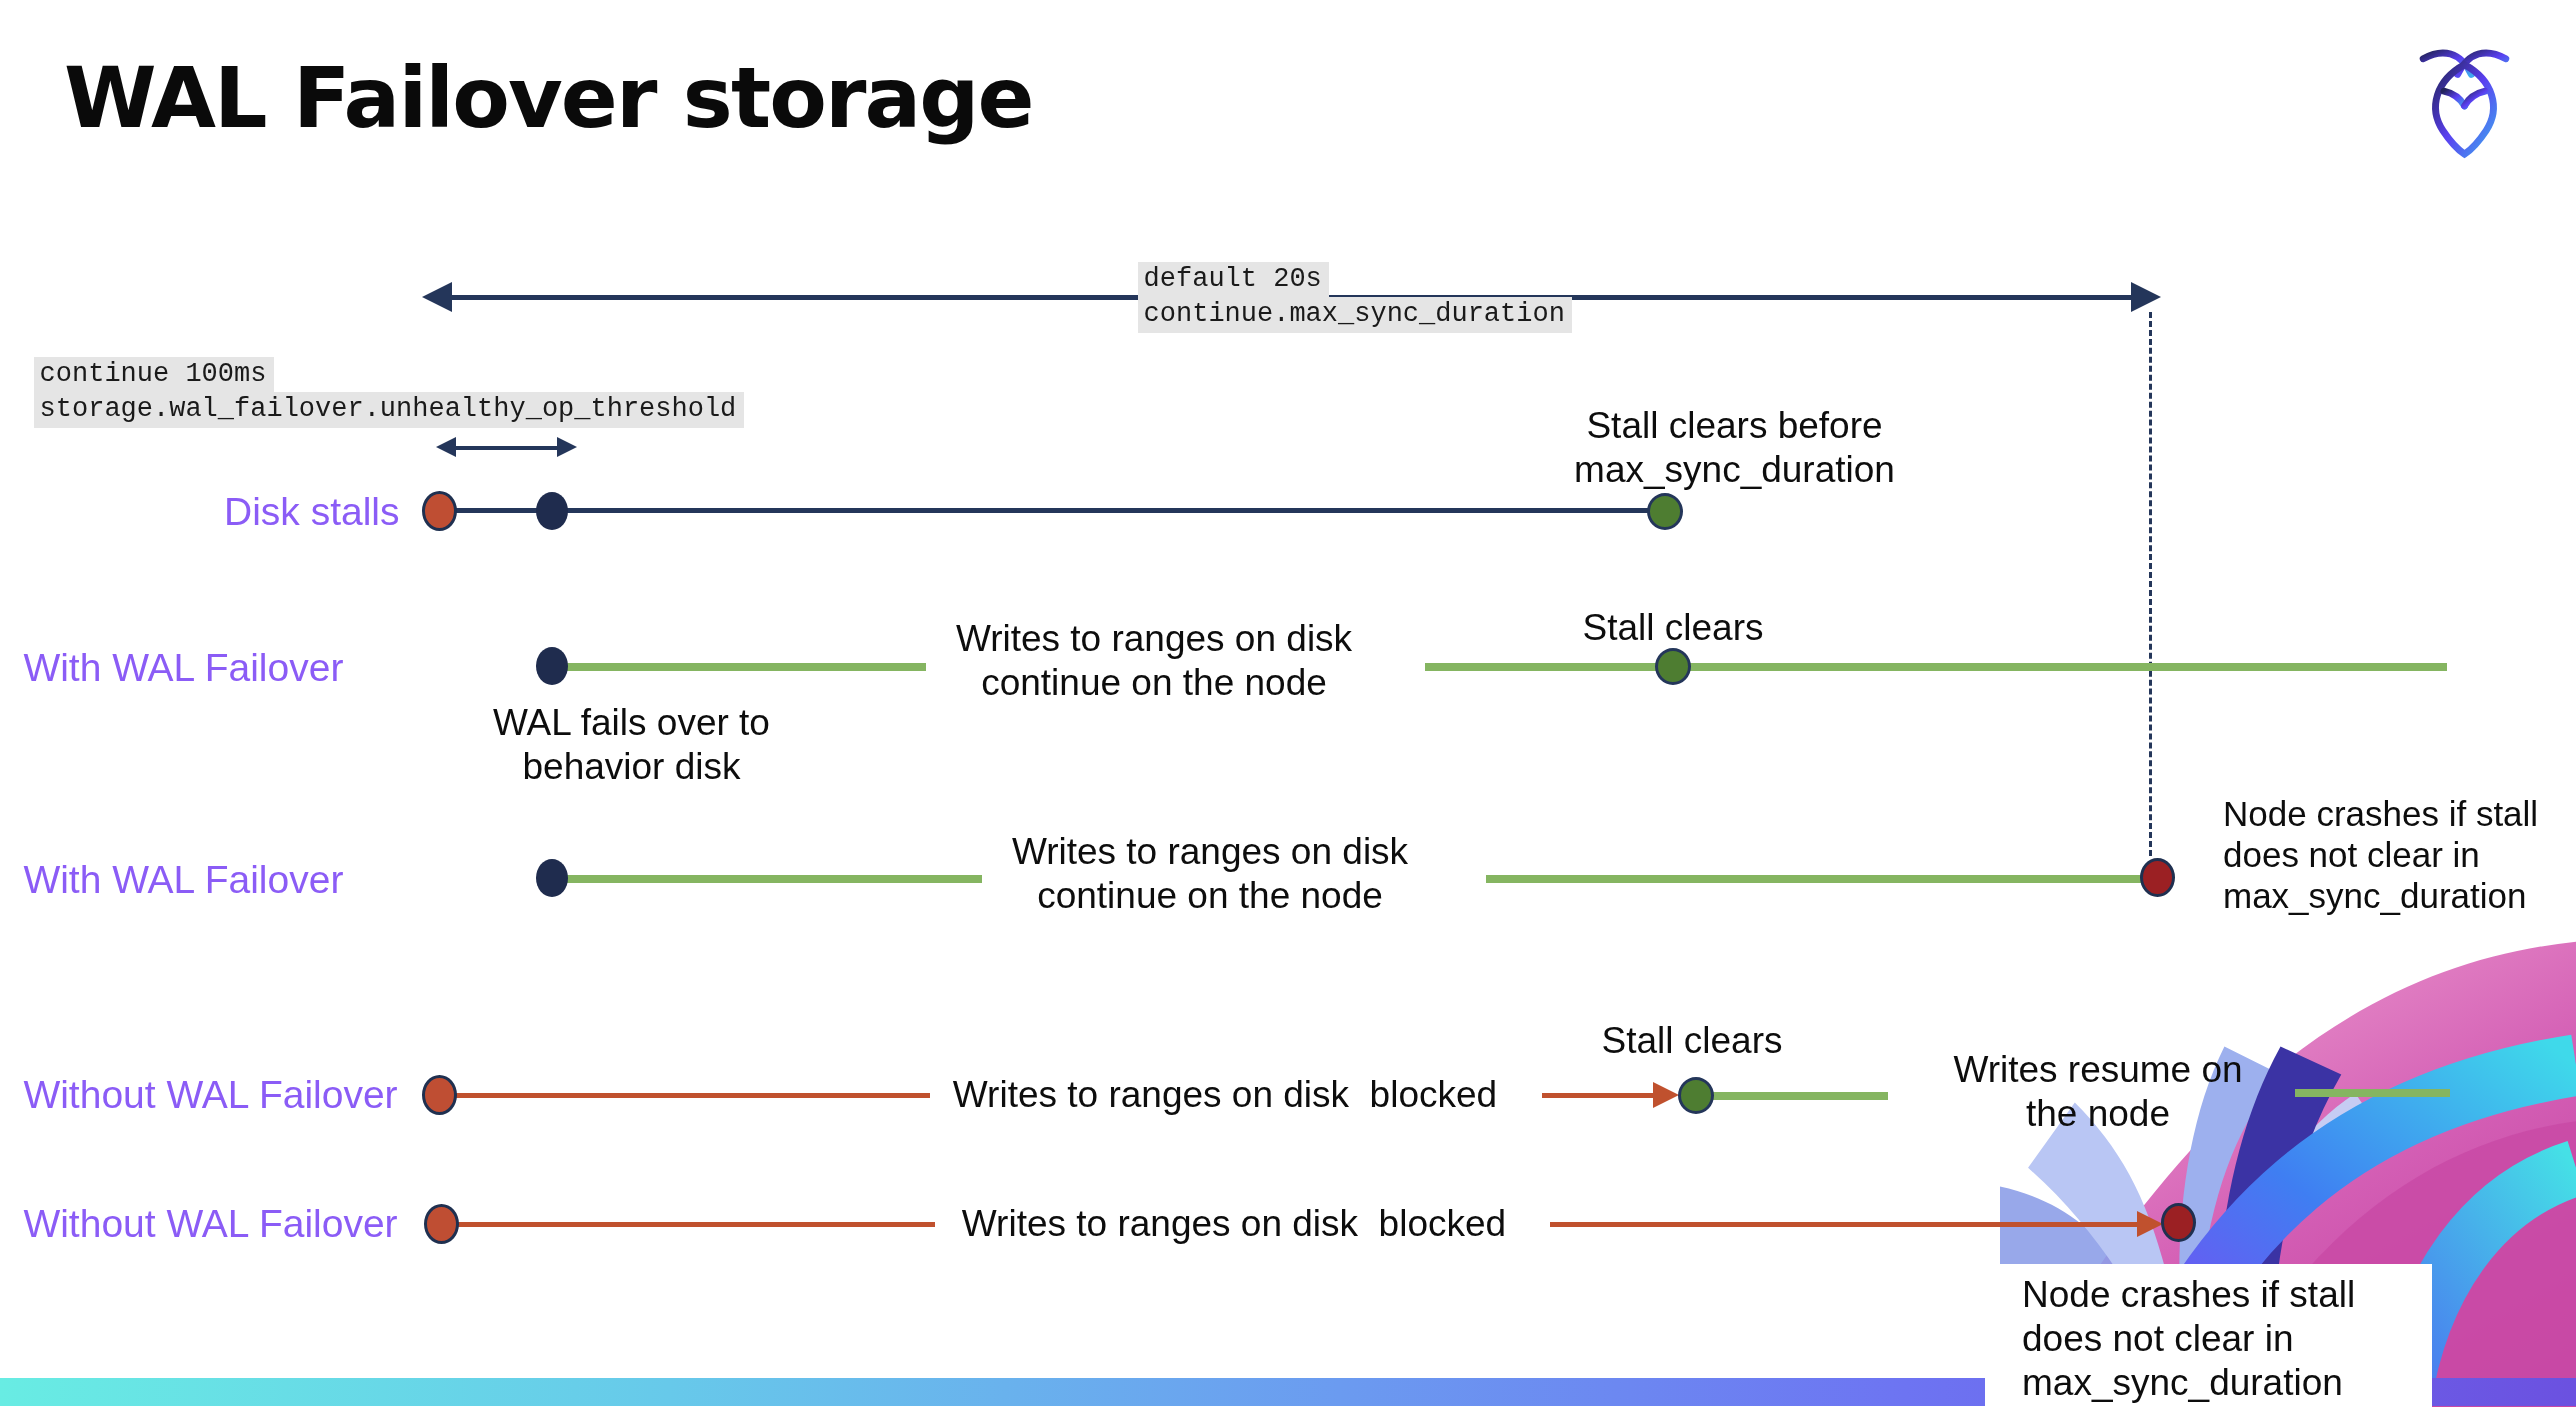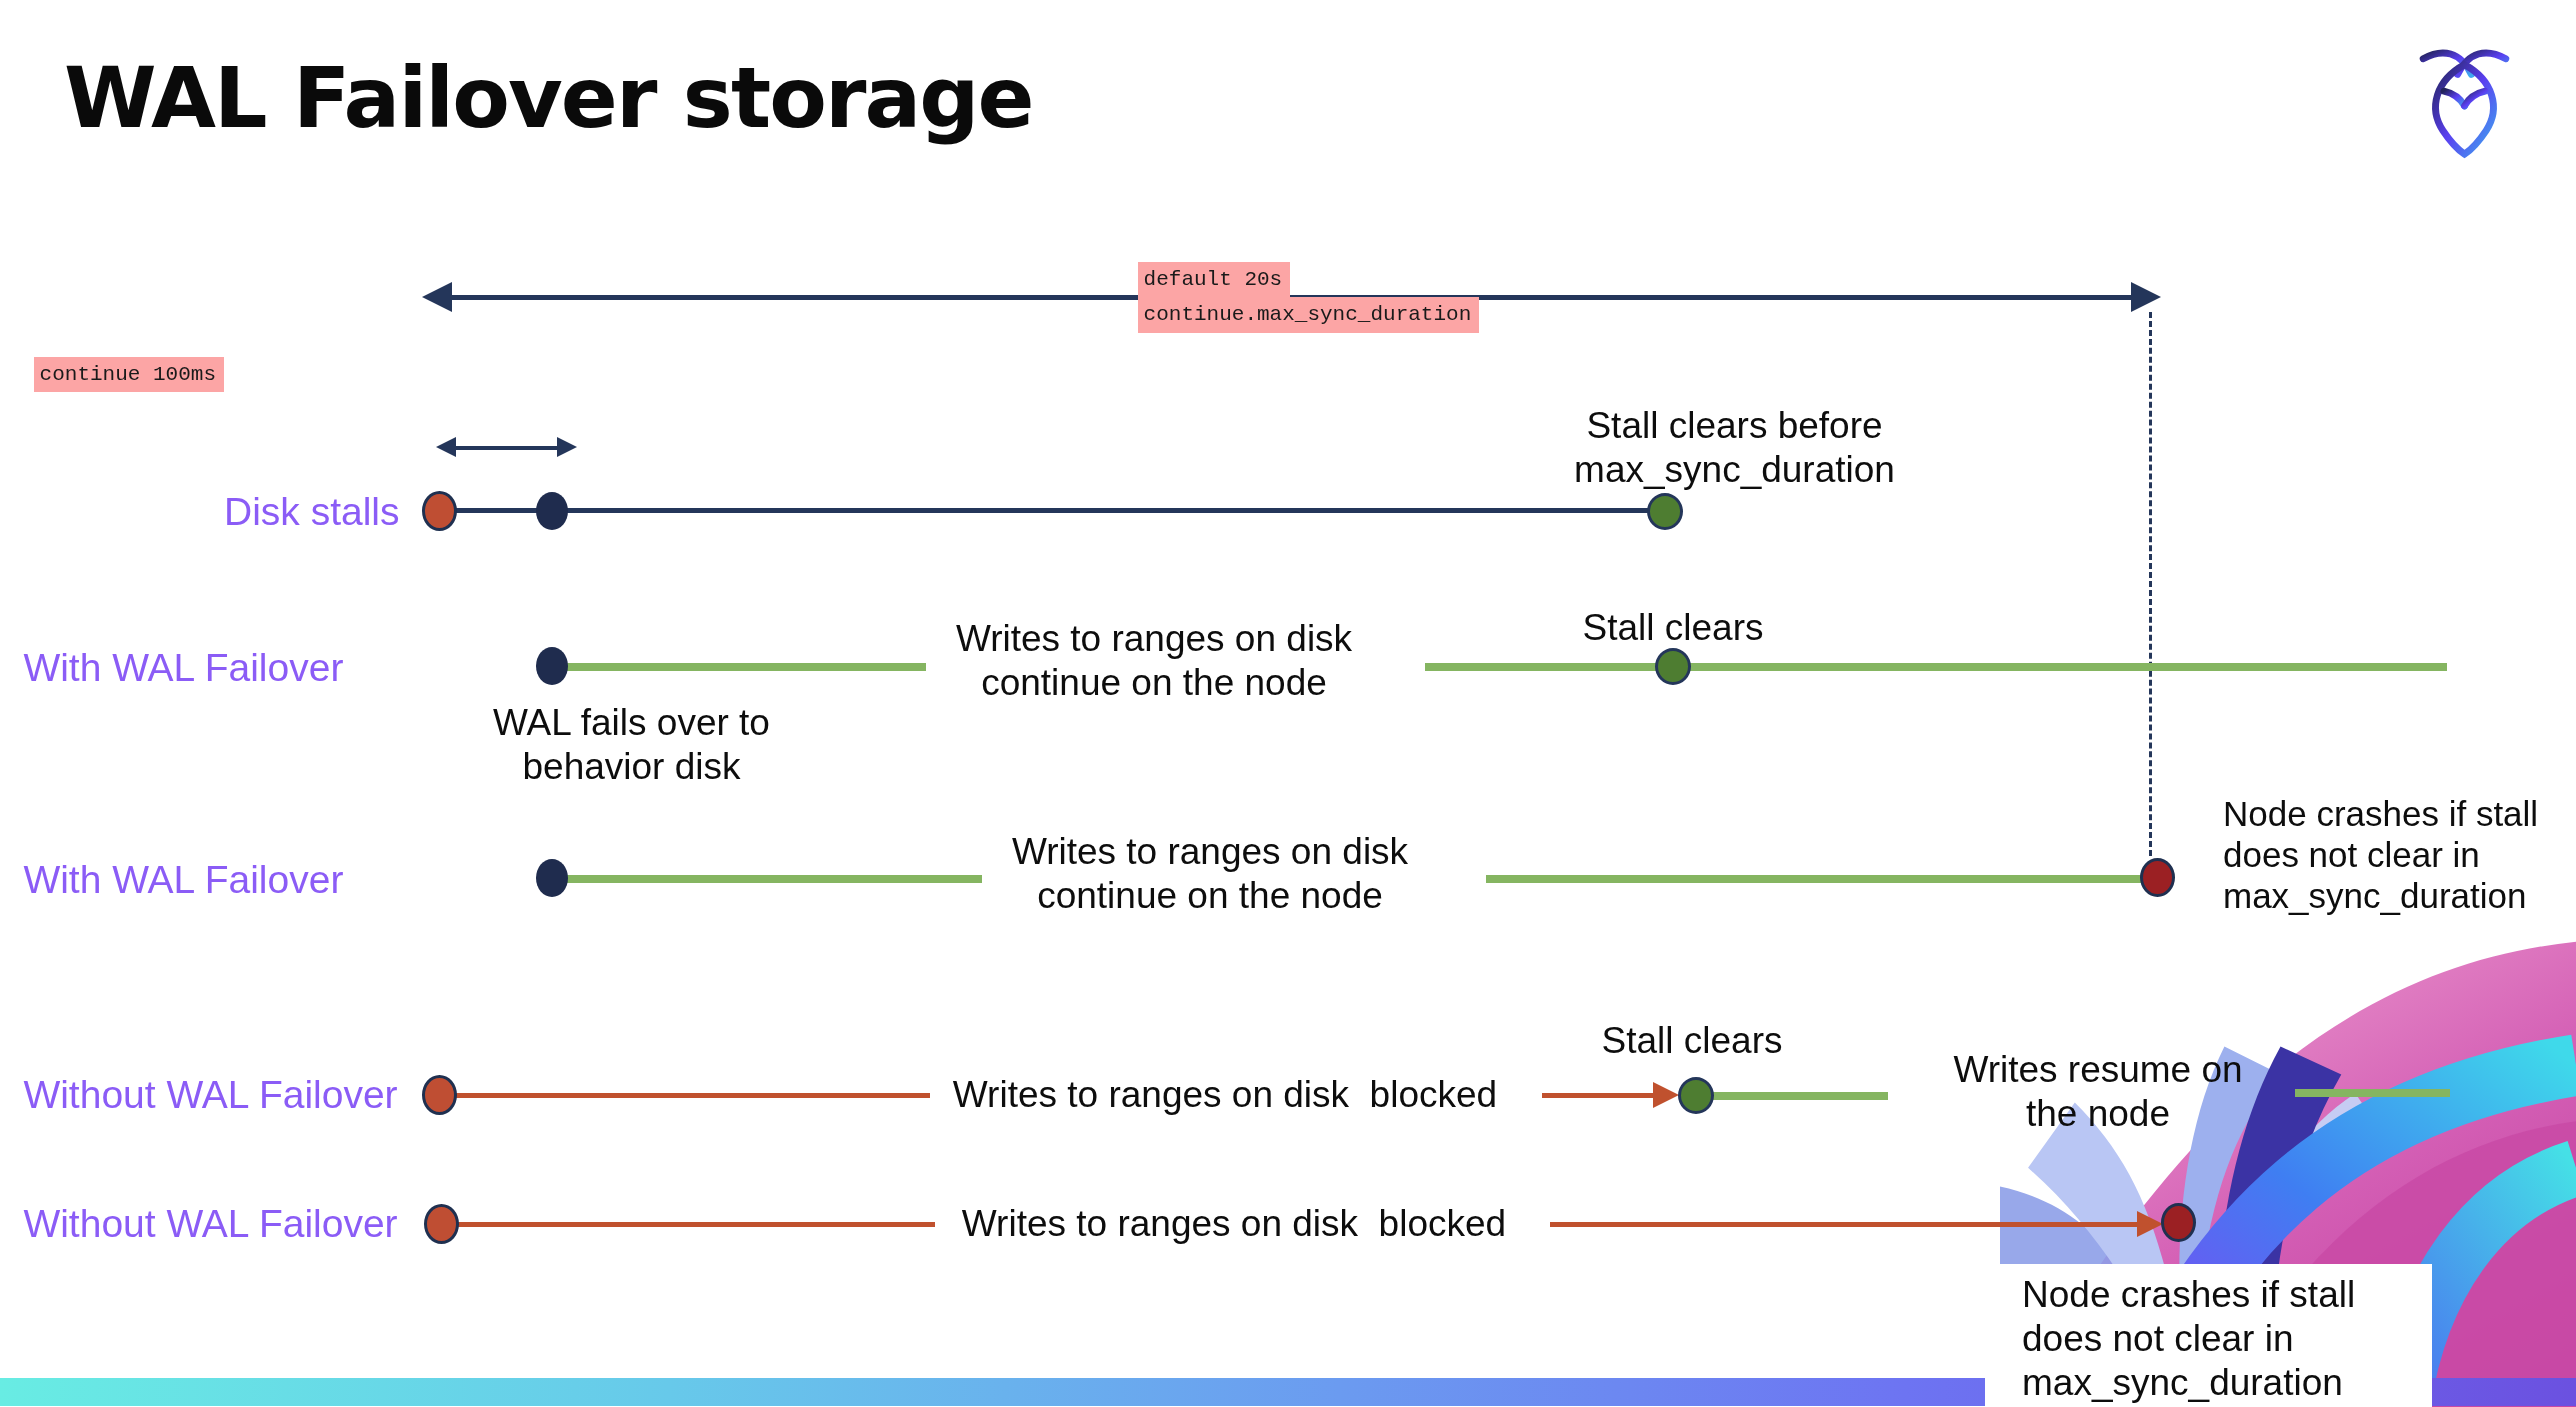--- a/index.html
+++ b/index.html
@@ -5,22 +5,22 @@
   html,body{margin:0;padding:0;background:#fff;}
   #canvas{position:relative;width:2576px;height:1408px;background:#ffffff;overflow:hidden;
           font-family:"Liberation Sans",sans-serif;color:#111;}
 
   
   .page-title{position:absolute;left:64px;top:49px;font-family:"DejaVu Sans","Liberation Sans",sans-serif;
               font-weight:bold;font-size:84px;letter-spacing:-1.9px;color:#0a0a0a;}
 
   
   .cfg{position:absolute;z-index:5;}
-  .cfg div{display:table;background:#fca5a5;color:#1a1a1a;padding:2.8px 7.5px 3.7px 5.6px;
-           font-family:"Liberation Mono","DejaVu Sans Mono",monospace;font-size:21px;line-height:29px;
+  .cfg div{display:table;background:#e5e5e5;color:#1a1a1a;padding:2.8px 7.5px 3.7px 5.6px;
+           font-family:"Liberation Mono","DejaVu Sans Mono",monospace;font-size:27px;line-height:29px;
            margin-bottom:0px;}
 
   
   .hline{position:absolute;z-index:4;}
   .navy{background:#24365a;height:4.7px;}
   .green{background:#85b561;height:8.4px;}
   .red{background:#c0512e;height:4.7px;}
 
   
   .tri{position:absolute;width:0;height:0;z-index:4;}
@@ -118,20 +118,21 @@
   <div class="hline navy" style="left:439px;top:295px;width:1712px;"></div>
   <div class="tri left-navy" style="left:422px;top:282px;"></div>
   <div class="tri right-navy" style="left:2131px;top:282px;"></div>
   <div class="cfg" style="left:1138px;top:262px;">
     <div>default 20s</div>
     <div>continue.max_sync_duration</div>
   </div>
 
   <div class="cfg" style="left:34px;top:357px;">
     <div>continue 100ms</div>
+    <div>storage.wal_failover.unhealthy_op_threshold</div>
   </div>
   <div class="hline navy" style="left:449px;top:446px;width:116px;height:3.7px;"></div>
   <div class="tri left-navy sm" style="left:436px;top:437px;"></div>
   <div class="tri right-navy sm" style="left:557px;top:437px;"></div>
 
   <div class="vdash" style="left:2149px;top:312px;height:544px;"></div>
 
   <div class="rowlabel" style="left:224px;top:491px;width:168px;text-align:right;">Disk stalls</div>
   <div class="hline navy" style="left:439px;top:508px;width:1226px;"></div>
   <div class="dot stall-red" style="left:422px;top:491px;"></div>

